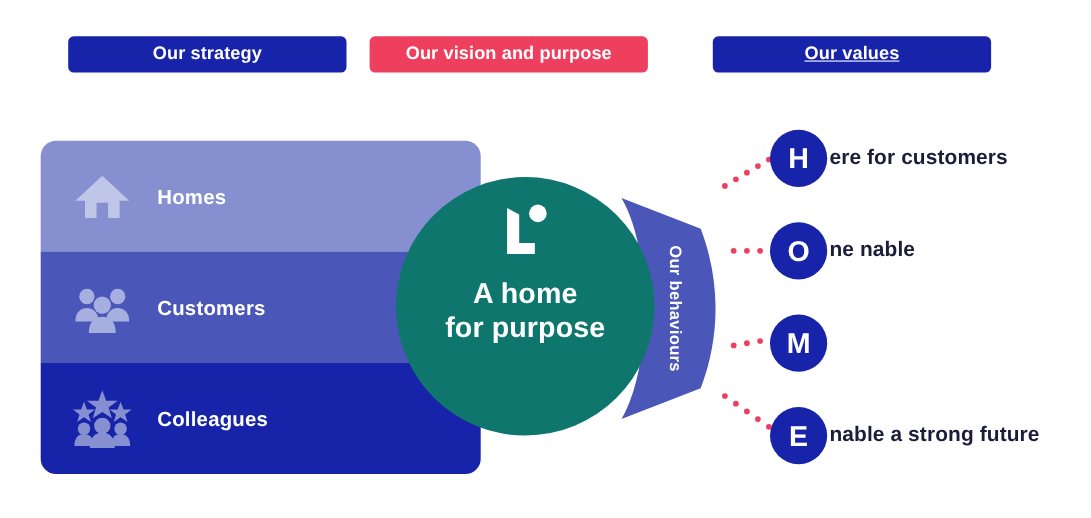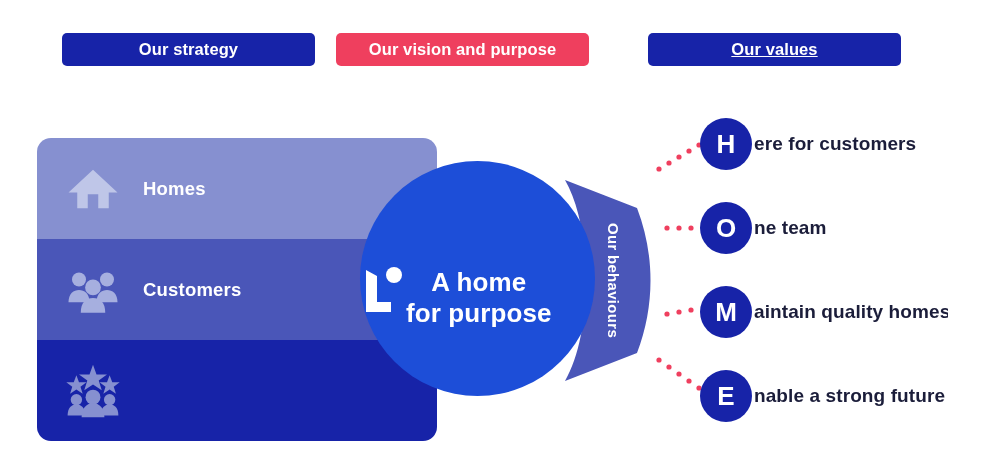--- a/index.html
+++ b/index.html
@@ -36,21 +36,21 @@
     box-sizing: border-box;
   }
   #pill-strategy { left: 62px;  top: 33px; width: 253px; background: #1723a8; }
   #pill-vision   { left: 336px; top: 33px; width: 253px; background: #ef3f5e; }
   #pill-values   { left: 648px; top: 33px; width: 253px; background: #1723a8; text-decoration: underline; }
 
   
   #strategy-stack {
     position: absolute;
     left: 37px;
-    top: 138px;
+    top: 128px;
     width: 400px;
     height: 303px;
   }
   .strategy-block {
     position: absolute;
     left: 0;
     width: 400px;
     height: 101px;
     display: flex;
     align-items: center;
@@ -121,23 +121,23 @@
   }
 
   
   #vision-circle {
     position: absolute;
     left: 360px;
     top: 161px;
     width: 235px;
     height: 235px;
     border-radius: 50%;
-    background: #1d4ed8;
-    display: flex;
-    flex-direction: row;
+    background: #0f766e;
+    display: flex;
+    flex-direction: column;
     align-items: center;
     justify-content: flex-start;
     padding-top: 22px;
     box-sizing: border-box;
   }
   #brand-logo { width: 46px; height: 52px; }
   #vision-text {
     margin-top: 16px;
     color: #ffffff;
     font-size: 26px;
@@ -240,20 +240,21 @@
             <path d="M51 14 L54 22 L62.5 22 L55.7 27.2 L58.2 35 L51 30.2 L43.8 35 L46.3 27.2 L39.5 22 L48 22 Z"></path>
             <circle cx="13" cy="42" r="6.5"></circle>
             <path d="M3 60 C3 51 7.5 47.5 13 47.5 C18.5 47.5 23 51 23 60 Z"></path>
             <circle cx="51" cy="42" r="6.5"></circle>
             <path d="M41 60 C41 51 45.5 47.5 51 47.5 C56.5 47.5 61 51 61 60 Z"></path>
             <circle cx="32" cy="39" r="8.5"></circle>
             <path d="M19 62 C19 51 25 46 32 46 C39 46 45 51 45 62 Z"></path>
           </g>
         </svg>
       </span>
+      <span class="block-label">Colleagues</span>
     </div>
 
   </div>
 
   <svg id="behaviours-wedge" viewBox="0 0 90 205" aria-hidden="true">
     <path d="M2 2 C30 50 30 155 2 203 L74 175 C92 128 92 77 74 30 Z" fill="#4a56b8"></path>
   </svg>
   <div id="behaviours-label">
     <span>Our behaviours</span>
   </div>
@@ -308,26 +309,25 @@
     </g>
   </svg>
 
   <div class="value-row" id="value-row-0">
     <span class="value-badge">H</span>
     <span class="value-text">ere for customers</span>
   </div>
 
   <div class="value-row" id="value-row-1">
     <span class="value-badge">O</span>
-    <span class="value-text">ne team</span>
+    <span class="value-text">ne nable</span>
   </div>
 
   <div class="value-row" id="value-row-2">
     <span class="value-badge">M</span>
-    <span class="value-text">aintain quality homes</span>
   </div>
 
   <div class="value-row" id="value-row-3">
     <span class="value-badge">E</span>
     <span class="value-text">nable a strong future</span>
   </div>
 
 </div>
 
 </body></html>

